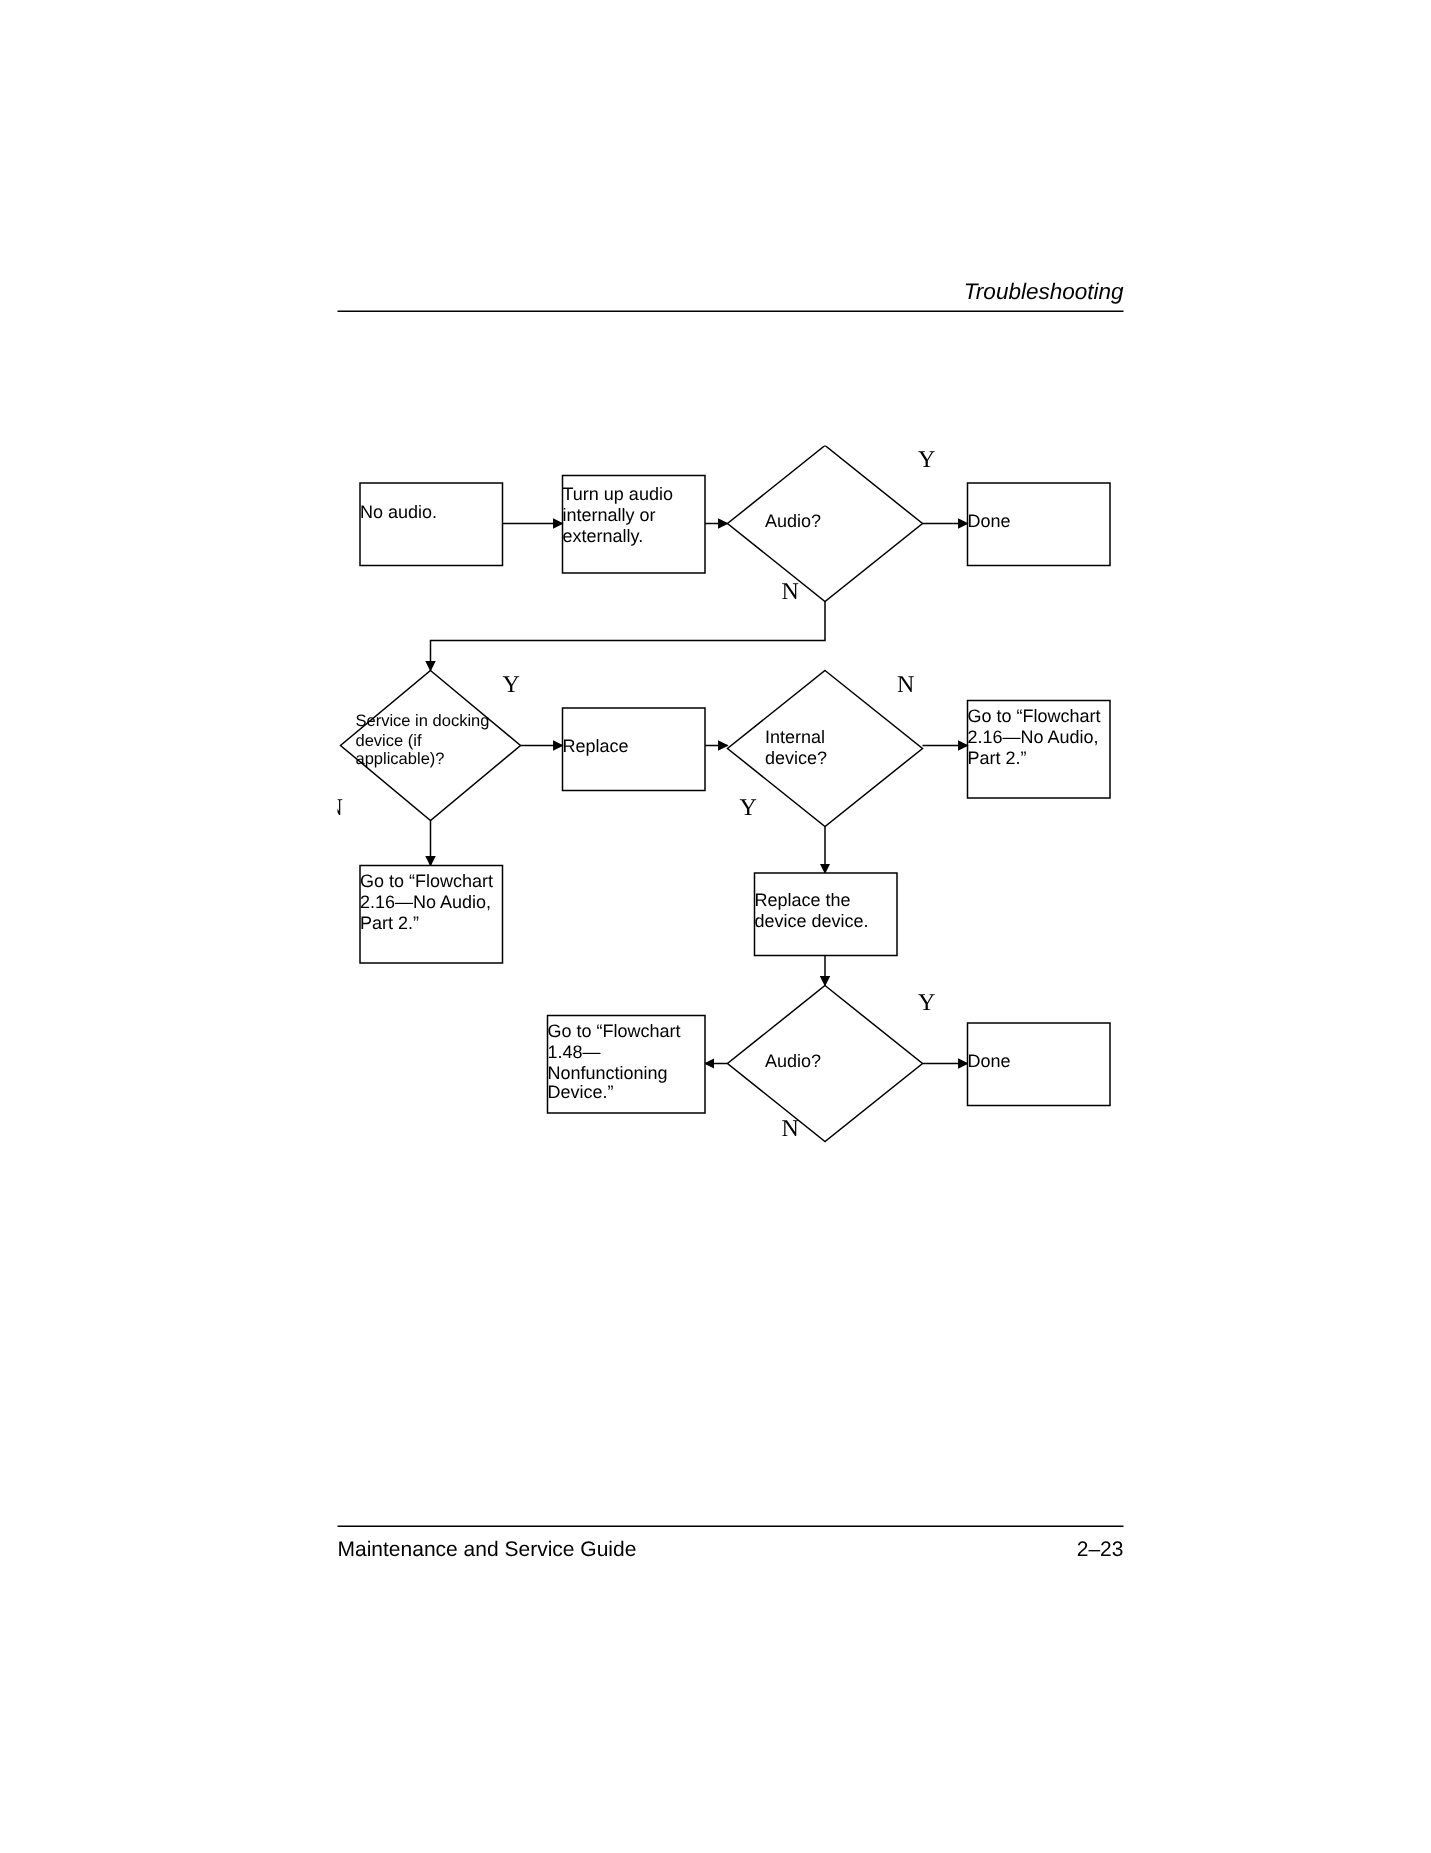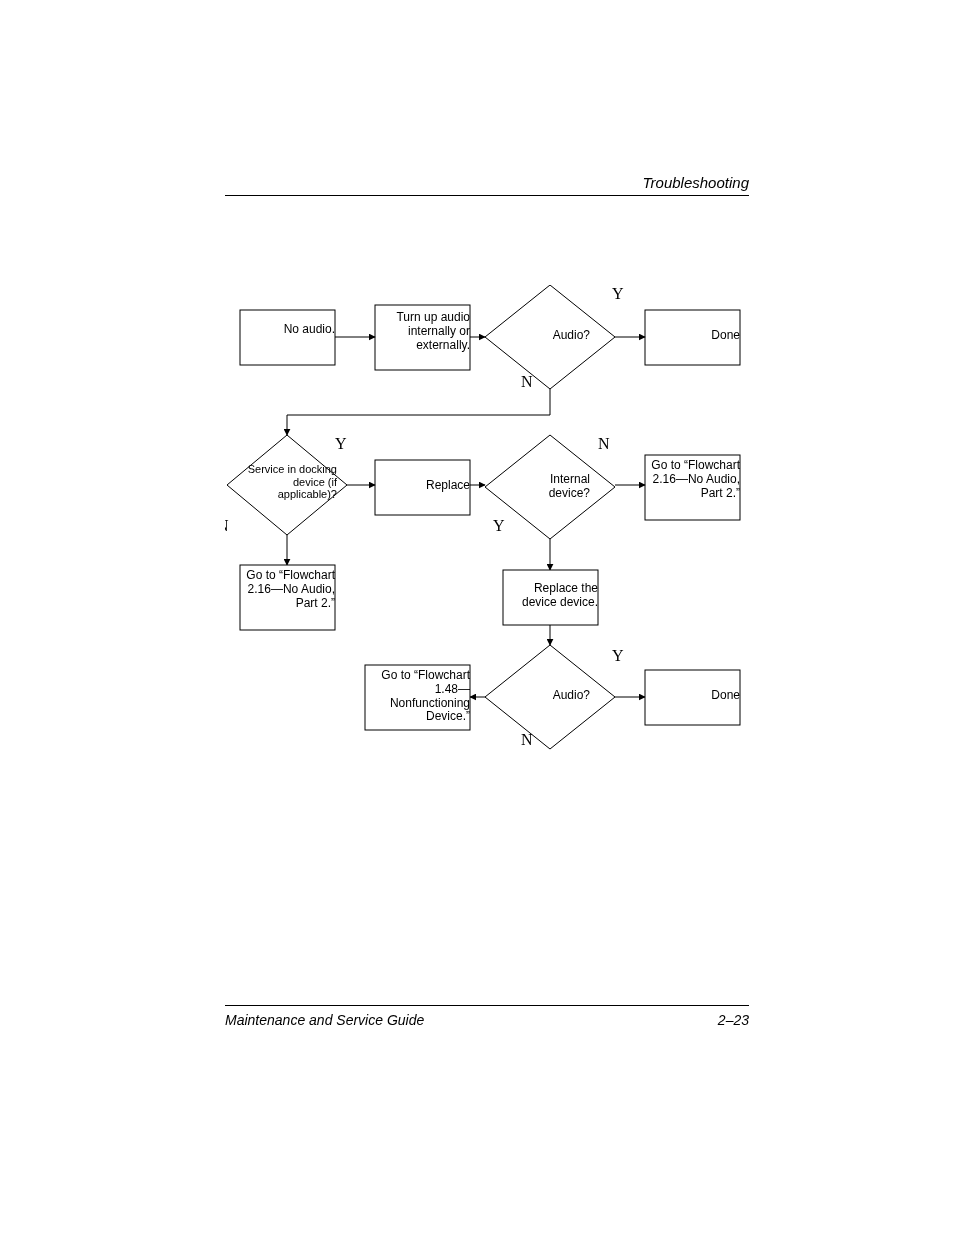--- a/index.html
+++ b/index.html
@@ -1,24 +1,24 @@
 <!DOCTYPE html>
 <html><head>
 <meta charset="utf-8">
 <style>
 html,body{margin:0;padding:0;background:#fff;font-family:Arial,Helvetica,sans-serif;color:#000}
-.page{width:954px;height:1123px;position:relative;margin:0 auto}
+.page{width:954px;height:1123px;position:relative;margin:12px auto}
 .header-area{position:absolute;left:225px;right:205px;top:195px;border-bottom:1px solid #000}
 .header-label{position:absolute;right:205px;top:174px;font-style:italic;font-size:15px}
 .title{position:absolute;left:225px;top:245px;font-weight:bold;font-size:21px;font-family:Arial,Helvetica,sans-serif}
 .footer-line{position:absolute;left:225px;right:205px;top:1005px;border-top:1px solid #000}
-.footer-left{position:absolute;left:225px;top:1012px;font-style:italic;font-size:14px}
-.footer-right{position:absolute;right:205px;top:1012px;font-style:italic;font-size:14px}
+.footer-left{position:absolute;left:225px;top:1012px;font-size:14px}
+.footer-right{position:absolute;right:205px;top:1012px;font-size:14px}
 .flow{position:absolute;left:225px;top:285px;width:524px;height:470px}
-.node-text{font-family:Arial,Helvetica,sans-serif;font-size:12px;text-align:right;line-height:1.15}
+.node-text{font-family:Arial,Helvetica,sans-serif;font-size:12px;text-align:left;line-height:1.15}
 .edge-label{font-family:"Times New Roman",serif;font-size:16px}
 .link{fill:#0000cc}
 </style>
 </head>
 <body>
 
 <div class="page">
   <div class="header-label">Troubleshooting</div>
   <div class="header-area"></div>
 

